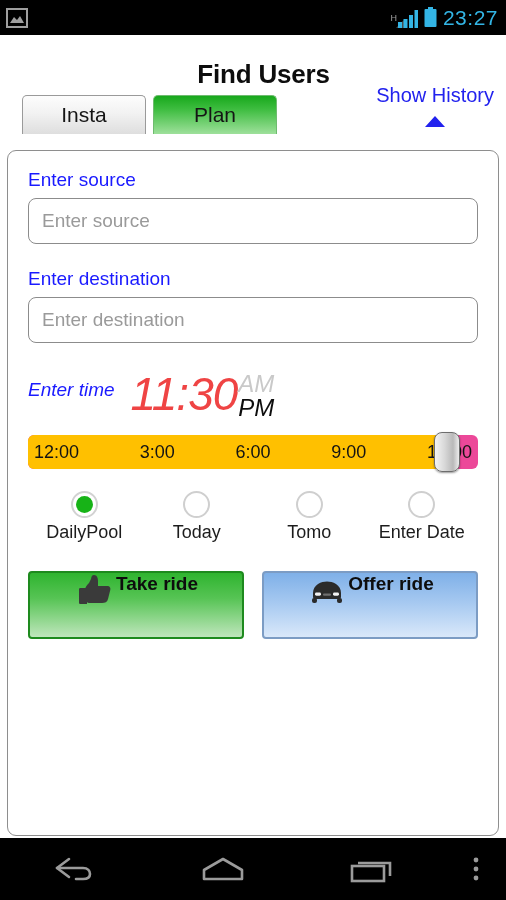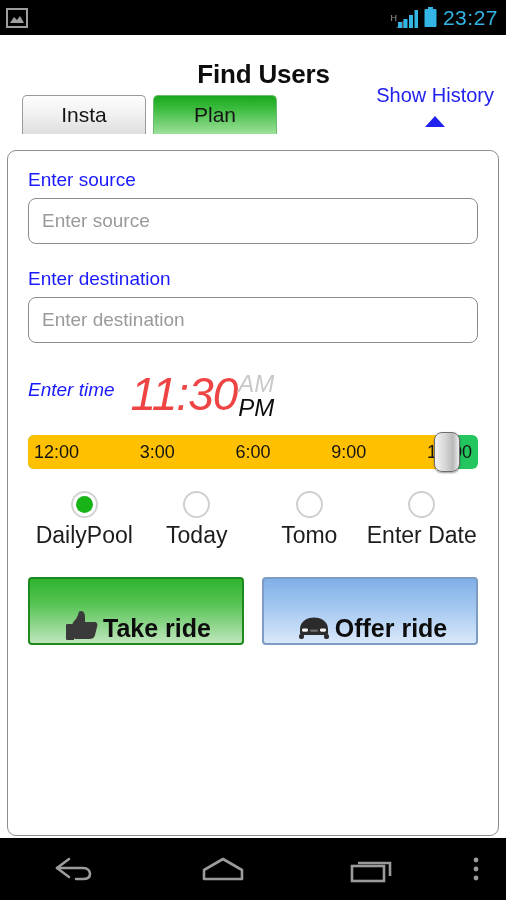--- a/index.html
+++ b/index.html
@@ -112,21 +112,21 @@
     margin-left: 16px; letter-spacing: -1px; padding-bottom: 4px;
     font-weight: 400;
   }
   .ampm { display: flex; flex-direction: column; line-height: 24px; margin-left: 1px; }
   .ampm .am { color: #c9c9c9; font-size: 24px; }
   .ampm .pm { color: #0d0d0d; font-size: 24px; }
 
   
   .slider-wrap {
     position: relative; height: 34px; margin-top: 8px;
-    background: #22c55e; border-radius: 6px;
+    background: #ec4899; border-radius: 6px;
   }
   .slider-fill {
     position: absolute; left: 0; top: 0; bottom: 0;
     background: #ffc000; border-radius: 6px 3px 3px 6px;
   }
   .slider-ticks {
     position: absolute; inset: 0;
     display: flex; align-items: center; justify-content: space-between;
     padding: 0 6px;
     font-size: 18px; color: #131313;
@@ -146,29 +146,29 @@
     flex: 1; display: flex; flex-direction: column;
     align-items: center; gap: 4px;
   }
   .radio-ring {
     width: 27px; height: 27px; border-radius: 50%;
     border: 2px solid #cfcfcf; background: #ffffff;
     display: flex; align-items: center; justify-content: center;
   }
   .radio-ring.checked { border-color: #d2d2d2; }
   .radio-dot { width: 17px; height: 17px; border-radius: 50%; background: #17b317; }
-  .radio-label { font-size: 23px; color: #1c1c1c; }
+  .radio-label { font-size: 18px; color: #1c1c1c; }
 
   
   .btn-row { display: flex; gap: 18px; margin-top: 28px; }
   .btn {
     flex: 1; height: 68px;
-    display: flex; align-items: flex-end; justify-content: center; 
+    display: flex; align-items: flex-start; justify-content: center; 
     border-radius: 4px;
-    font-size: 25px; font-weight: bold; color: #0d0d0d;
+    font-size: 19px; font-weight: bold; color: #0d0d0d;
   }
   .btn.take {
     background: linear-gradient(to bottom, #2fb42f 0%, #57c455 40%, #bfe6bc 100%);
     border: 2px solid #1e8a1e;
   }
   .btn.offer {
     background: linear-gradient(to bottom, #7fb0e8 0%, #a5c8f0 45%, #d9e8fa 100%);
     border: 2px solid #7c9cc4;
   }
   .btn-icon { width: 42px; height: 34px; display: block; flex: 0 0 auto; }

